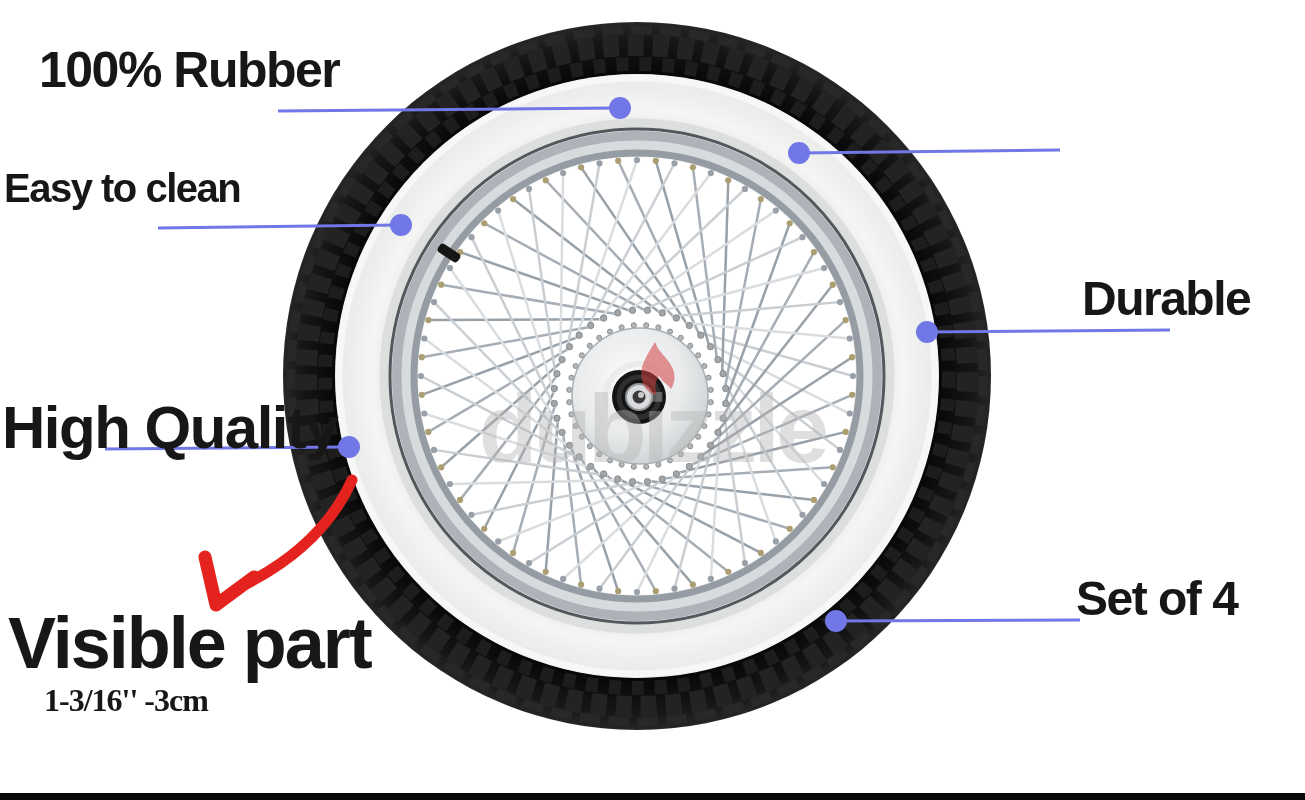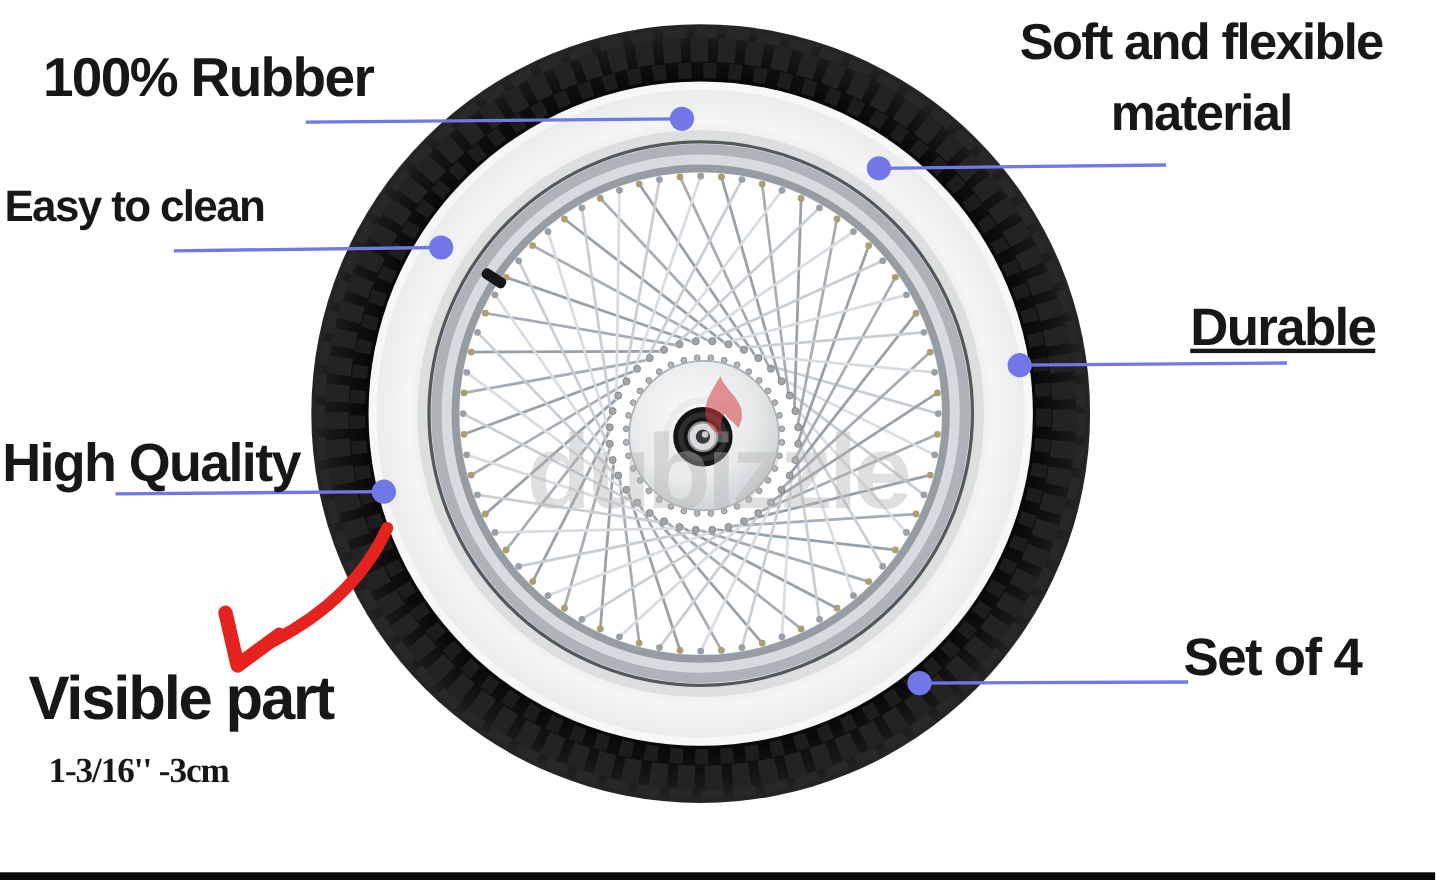--- a/index.html
+++ b/index.html
@@ -7,25 +7,25 @@
     position:relative;width:1305px;height:800px;overflow:hidden;
     background:#ffffff;font-family:"Liberation Sans",sans-serif;
   }
   svg{position:absolute;left:0;top:0;}
   .label{
     position:absolute;font-weight:700;color:var(--label-text,#171717);
     letter-spacing:-1.5px;line-height:1.05;white-space:nowrap;
   }
   .label-rubber{left:12px;top:44px;font-size:50px;margin-left:27px;}
   .label-easy{left:4px;top:167px;font-size:40px;}
-  .label-high{left:2px;top:396px;font-size:49px;}
+  .label-high{left:2px;top:396px;font-size:60px;}
   .label-soft{left:878px;top:6px;width:428px;font-size:46px;text-align:center;line-height:1.4;white-space:normal;}
-  .label-durable{left:1082px;top:274px;font-size:48px;text-decoration:underline;}
+  .label-durable{left:1082px;top:274px;font-size:48px;}
   .label-set4{left:1033px;top:574px;font-size:48px;margin-left:43px;}
-  .label-visible{left:26px;top:606px;font-size:56px;letter-spacing:-2px;text-align:center;}
+  .label-visible{left:8px;top:606px;font-size:72px;letter-spacing:-2px;text-align:center;}
   .label-size{left:44px;top:684px;font-size:32px;letter-spacing:-1px;font-family:Liberation Serif, serif;}
   .connector{stroke:var(--connector,#7177e6);stroke-width:3;fill:none;}
   .conn-dot{fill:var(--connector,#7177e6);}
   .red-arrow-stroke{stroke:var(--arrow,#e4231e);fill:none;stroke-linecap:round;stroke-linejoin:round;}
   .wm{
     font-family:"Liberation Sans",sans-serif;font-weight:700;
     fill:#b5b5b5;opacity:0.42;letter-spacing:-4px;
   }
   .bottom-bar{
     position:absolute;left:0;bottom:0;width:1305px;height:7px;
@@ -339,23 +339,19 @@
 
     <g>
       <path class="red-arrow-stroke" stroke-width="11" d="M 352 480 C 334 520 300 556 248 583"></path>
       <path class="red-arrow-stroke" stroke-width="13" d="M 205 557 L 216 605 L 254 577"></path>
     </g>
   </svg>
 
   <div class="label label-rubber">100% Rubber</div>
   <div class="label label-easy">Easy to clean</div>
   <div class="label label-high">High Quality</div>
-  <div class="label label-soft">
-    <div>Soft and flexible</div>
-    <div>material</div>
-  </div>
   <div class="label label-durable">Durable</div>
   <div class="label label-set4">Set of 4</div>
   <div class="label label-visible">Visible part</div>
   <div class="label label-size">1-3/16'' -3cm</div>
 
   <div class="bottom-bar"></div>
 </div>
 
 </body></html>

